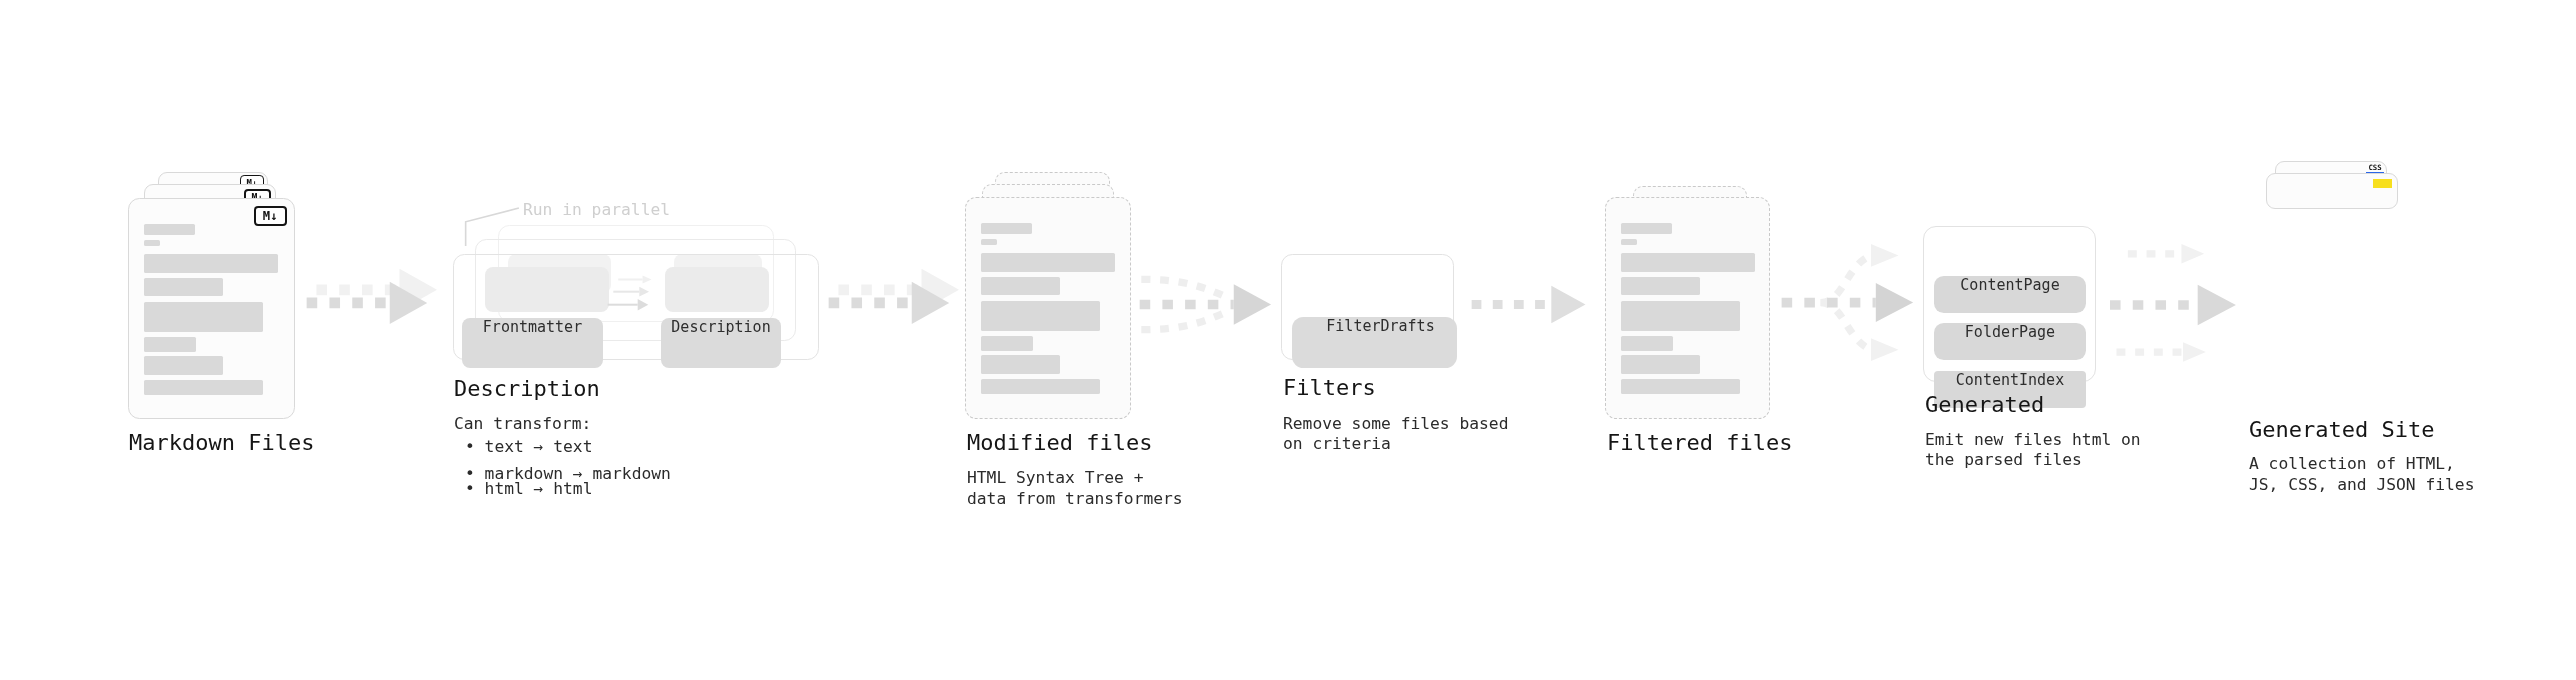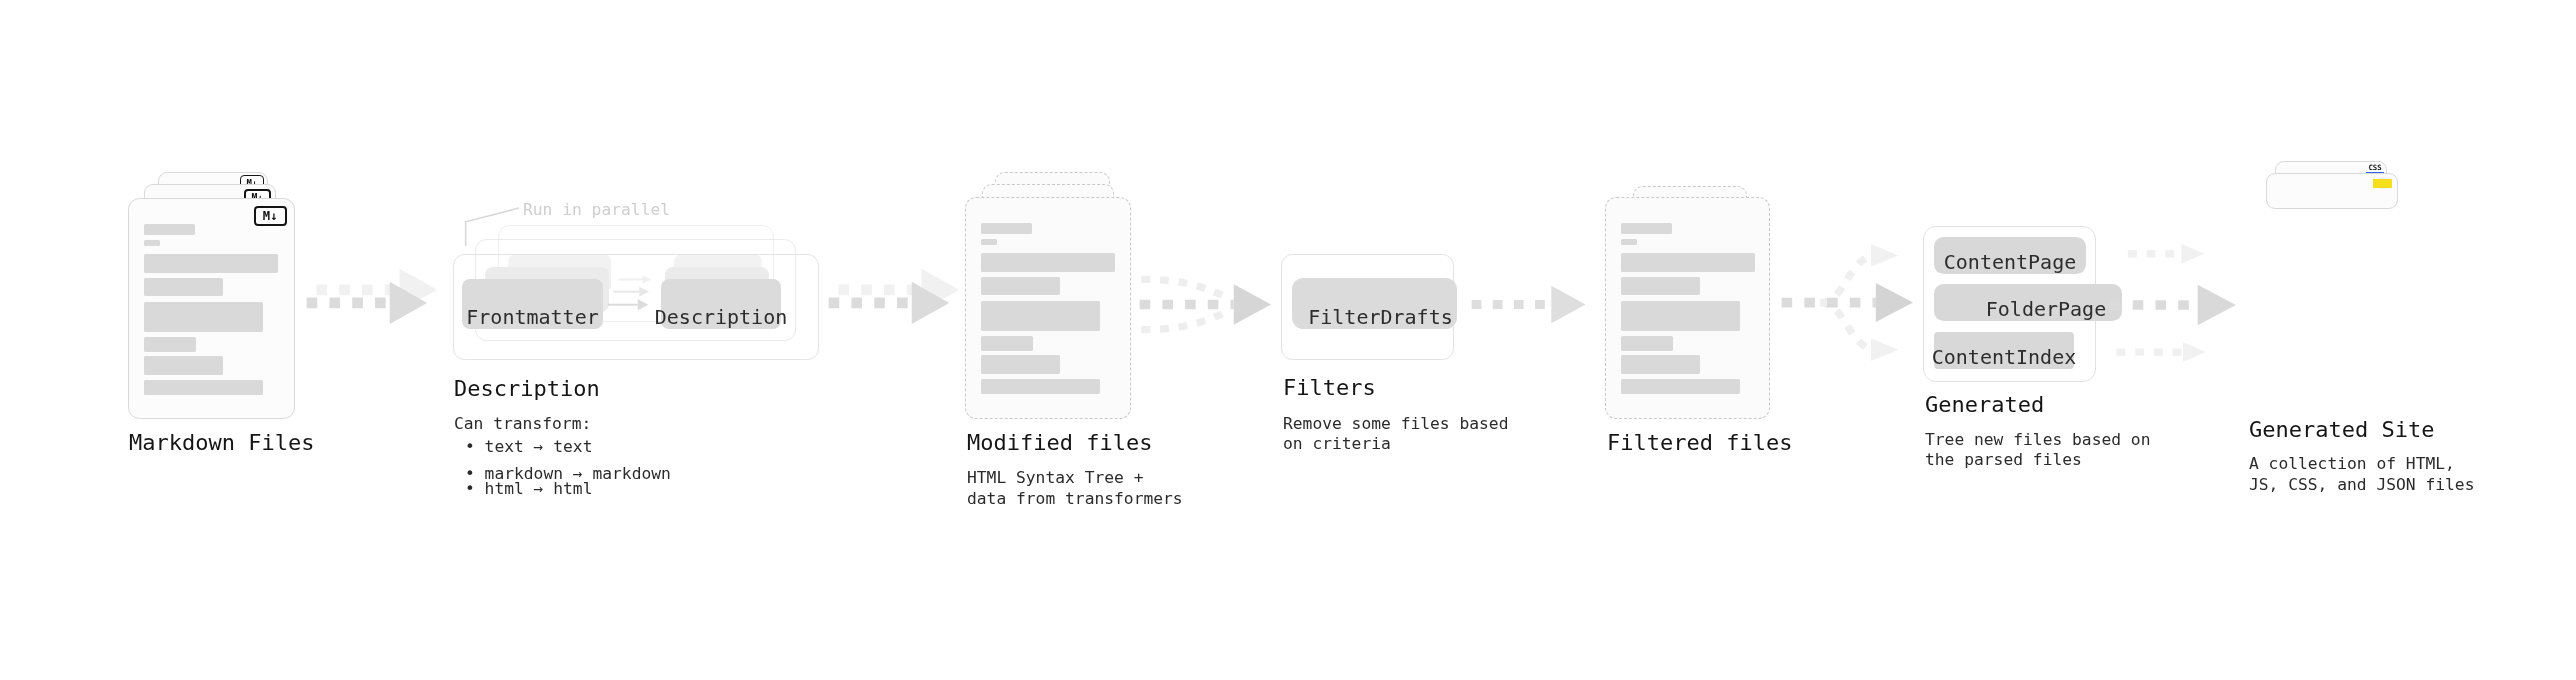--- a/index.html
+++ b/index.html
@@ -38,22 +38,22 @@
   .html5{position:absolute;right:9px;top:4.1px;width:23px;text-align:center;}
   .html5 .lbl{font-size:7.3px;font-weight:bold;letter-spacing:0.8px;color:#111;line-height:8.1px;}
   .html5 .shield{width:19.5px;height:21px;margin:0.8px auto 0;background:#e34f26;color:#fff;font-size:13px;font-weight:bold;
                  display:flex;align-items:center;justify-content:center;
                  clip-path:polygon(0 0,100% 0,91% 84%,50% 100%,9% 84%);}
 
   
   .obox{position:absolute;border:1.6px solid #e4e4e4;border-radius:11.4px;box-sizing:border-box;background:transparent;}
   .obox.l2{border-color:#eaeaea;}
   .obox.l3{border-color:#f0f0f0;}
-  .chip{position:absolute;display:flex;align-items:flex-end;justify-content:center;background:#dbdbdb;
-        border-radius:8.1px;color:#2d2d2d;font-size:20px;}
+  .chip{position:absolute;display:flex;align-items:flex-start;justify-content:center;background:#dbdbdb;
+        border-radius:8.1px;color:#2d2d2d;font-size:15px;margin-top:39px;}
   .chip.big{border-radius:11.4px;padding-left:12px;}
   .chip-ghost{position:absolute;border-radius:8.1px;}
   .g1{background:#ebebeb;}
   .g2{background:#f2f2f2;}
 
   
   .caption{position:absolute;font-size:22px;color:#151515;white-space:pre;}
   .body-text{position:absolute;font-size:16.3px;color:#2b2b2b;line-height:21px;white-space:pre;}
   .note{position:absolute;font-size:16.3px;color:#cfcfcf;white-space:pre;}
   svg{position:absolute;overflow:visible;}
@@ -196,28 +196,28 @@
     <path d="M50,72 C78,72 82,118 112,130" fill="none" stroke="#efefef" stroke-width="9" stroke-dasharray="11 12"></path>
     <polygon points="112,116 112,144 146,130" fill="#f1f1f1"></polygon>
     <line x1="2" y1="72" x2="118" y2="72" stroke="#dbdbdb" stroke-width="12" stroke-dasharray="13 15"></line>
     <polygon points="118,48 118,96 164,72" fill="#d4d4d4"></polygon>
   </svg>
 
   <div class="obox" style="left:1923px;top:226px;width:173px;height:156px;border-color:#e2e2e2;border-radius:13px;"></div>
   <div class="chip" style="left:1934px;top:237px;width:152px;height:37px;border-radius:9.8px;background:#d8d8d8;">
       <span>ContentPage</span>
     </div>
-  <div class="chip" style="left:1934px;top:284px;width:152px;height:37px;border-radius:9.8px;background:#d8d8d8;padding-left:36px;">
+  <div class="chip" style="left:1934px;top:284px;width:152px;height:37px;border-radius:9.8px;background:#d8d8d8;">
       <span>FolderPage</span>
     </div>
-  <div class="chip" style="left:1934px;top:332px;width:140px;height:37px;border-radius:4px;background:#d8d8d8;">
+  <div class="chip" style="left:1934px;top:332px;width:152px;height:37px;border-radius:4px;background:#d8d8d8;">
       <span>ContentIndex</span>
     </div>
   <div class="caption" style="left:1925px;top:392px;">Generated</div>
-  <div class="body-text" style="left:1925px;top:429px;">Tree new files based on</div>
+  <div class="body-text" style="left:1925px;top:429px;">Emit new files html on</div>
   <div class="body-text" style="left:1925px;top:449px;">the parsed files</div>
 
   <svg style="left:2110px;top:240px;" width="134" height="130" viewBox="0 0 165 160">
     <line x1="22" y1="17" x2="88" y2="17" stroke="#f0f0f0" stroke-width="9" stroke-dasharray="11 12"></line>
     <polygon points="88,5 88,29 116,17" fill="#f1f1f1"></polygon>
     <line x1="0" y1="80" x2="108" y2="80" stroke="#dbdbdb" stroke-width="12" stroke-dasharray="13 15"></line>
     <polygon points="108,55 108,105 155,80" fill="#d9d9d9"></polygon>
     <line x1="8" y1="138" x2="90" y2="138" stroke="#f0f0f0" stroke-width="9" stroke-dasharray="11 12"></line>
     <polygon points="90,126 90,150 118,138" fill="#f1f1f1"></polygon>
   </svg>

